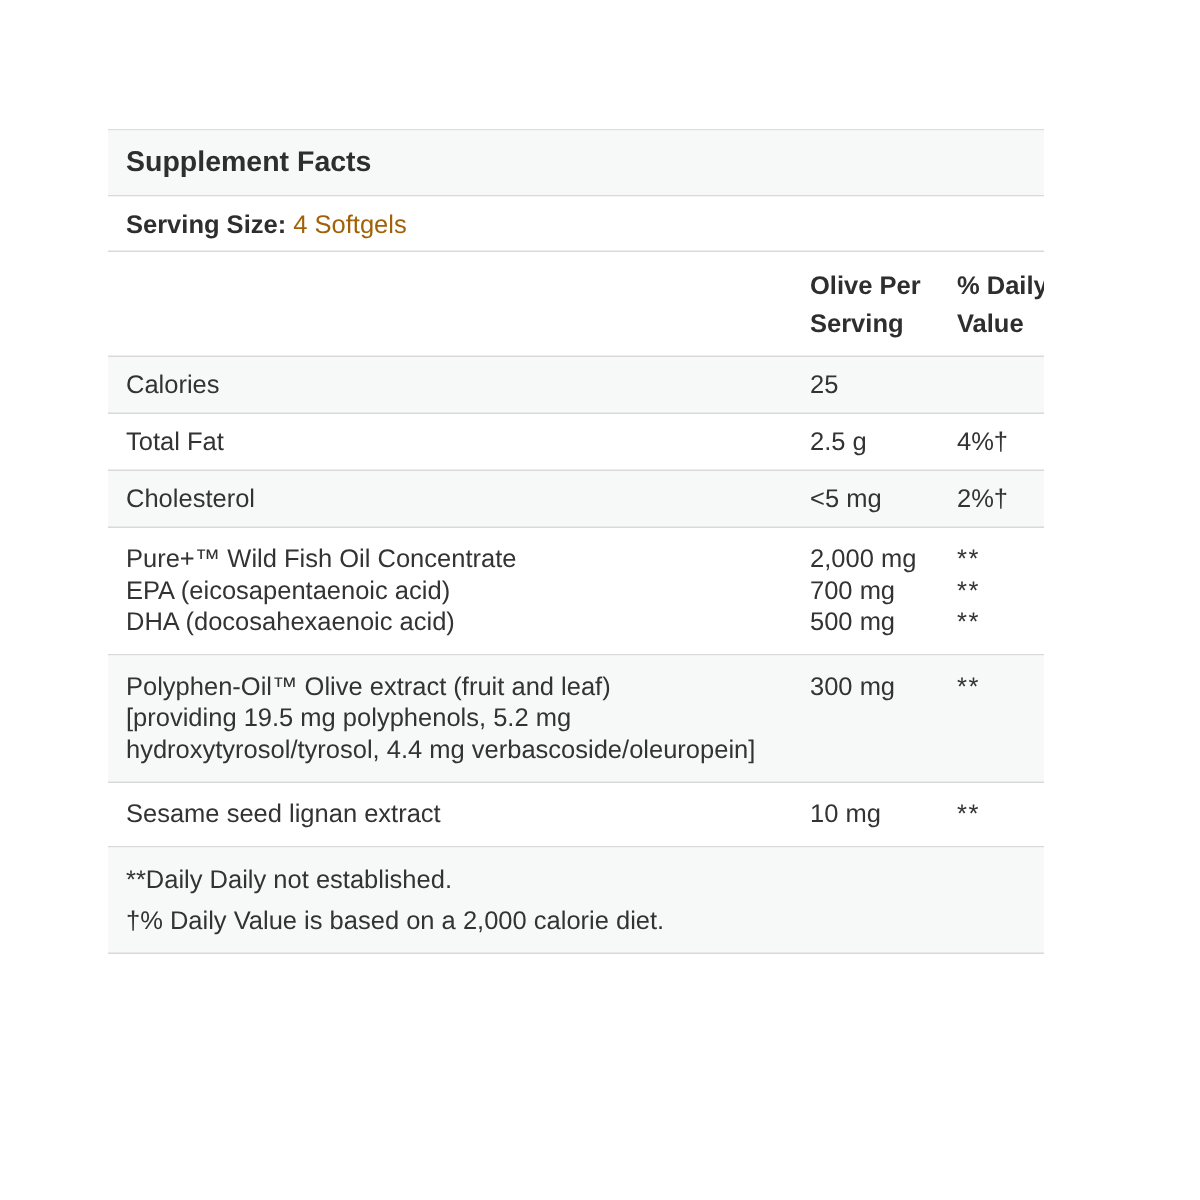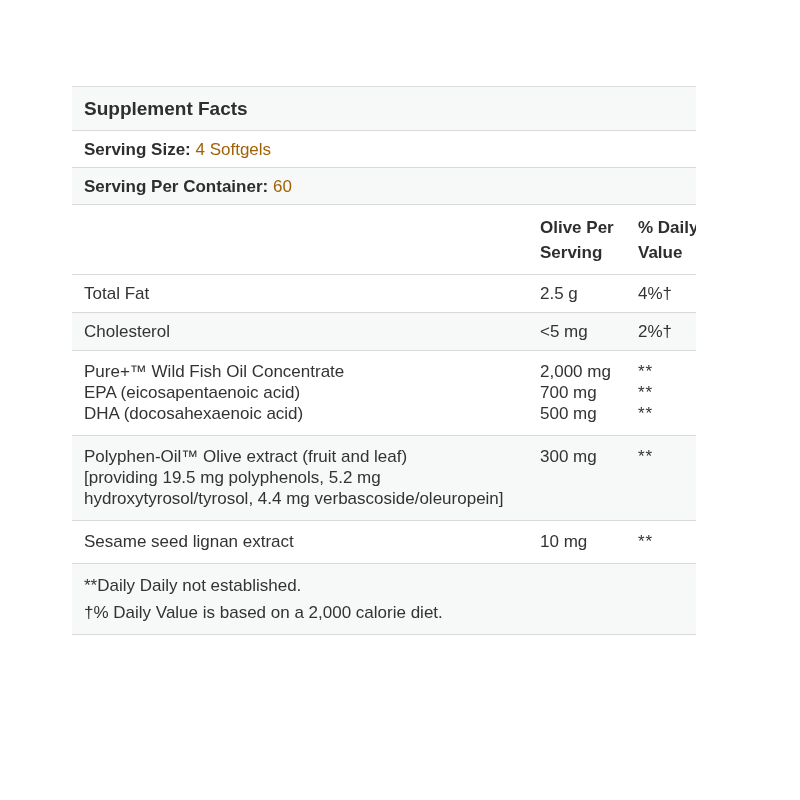--- a/index.html
+++ b/index.html
@@ -78,31 +78,32 @@
 <div class="page">
   <div class="facts">
 
     <div class="row alt title-row">Supplement Facts</div>
 
     <div class="row serving-row">
       <span class="lbl">Serving Size:</span>
       <span class="val">4 Softgels</span>
     </div>
 
-    <div class="row alt serving-row">
-      <span class="lbl">Serving Per Container:</span>
-      <span class="val">60</span>
-    </div>
 
     <div class="row grid header-row">
       <div class="cell-name"></div>
       <div class="cell-amt">Olive Per Serving</div>
       <div class="cell-dv">% Daily Value</div>
     </div>
 
+    <div class="row alt grid nutrient-row">
+      <div class="cell-name">Calories</div>
+      <div class="cell-amt">25</div>
+      <div class="cell-dv"></div>
+    </div>
 
     <div class="row grid nutrient-row">
       <div class="cell-name">Total Fat</div>
       <div class="cell-amt">2.5 g</div>
       <div class="cell-dv">4%†</div>
     </div>
 
     <div class="row alt grid nutrient-row">
       <div class="cell-name">Cholesterol</div>
       <div class="cell-amt">&lt;5 mg</div>

